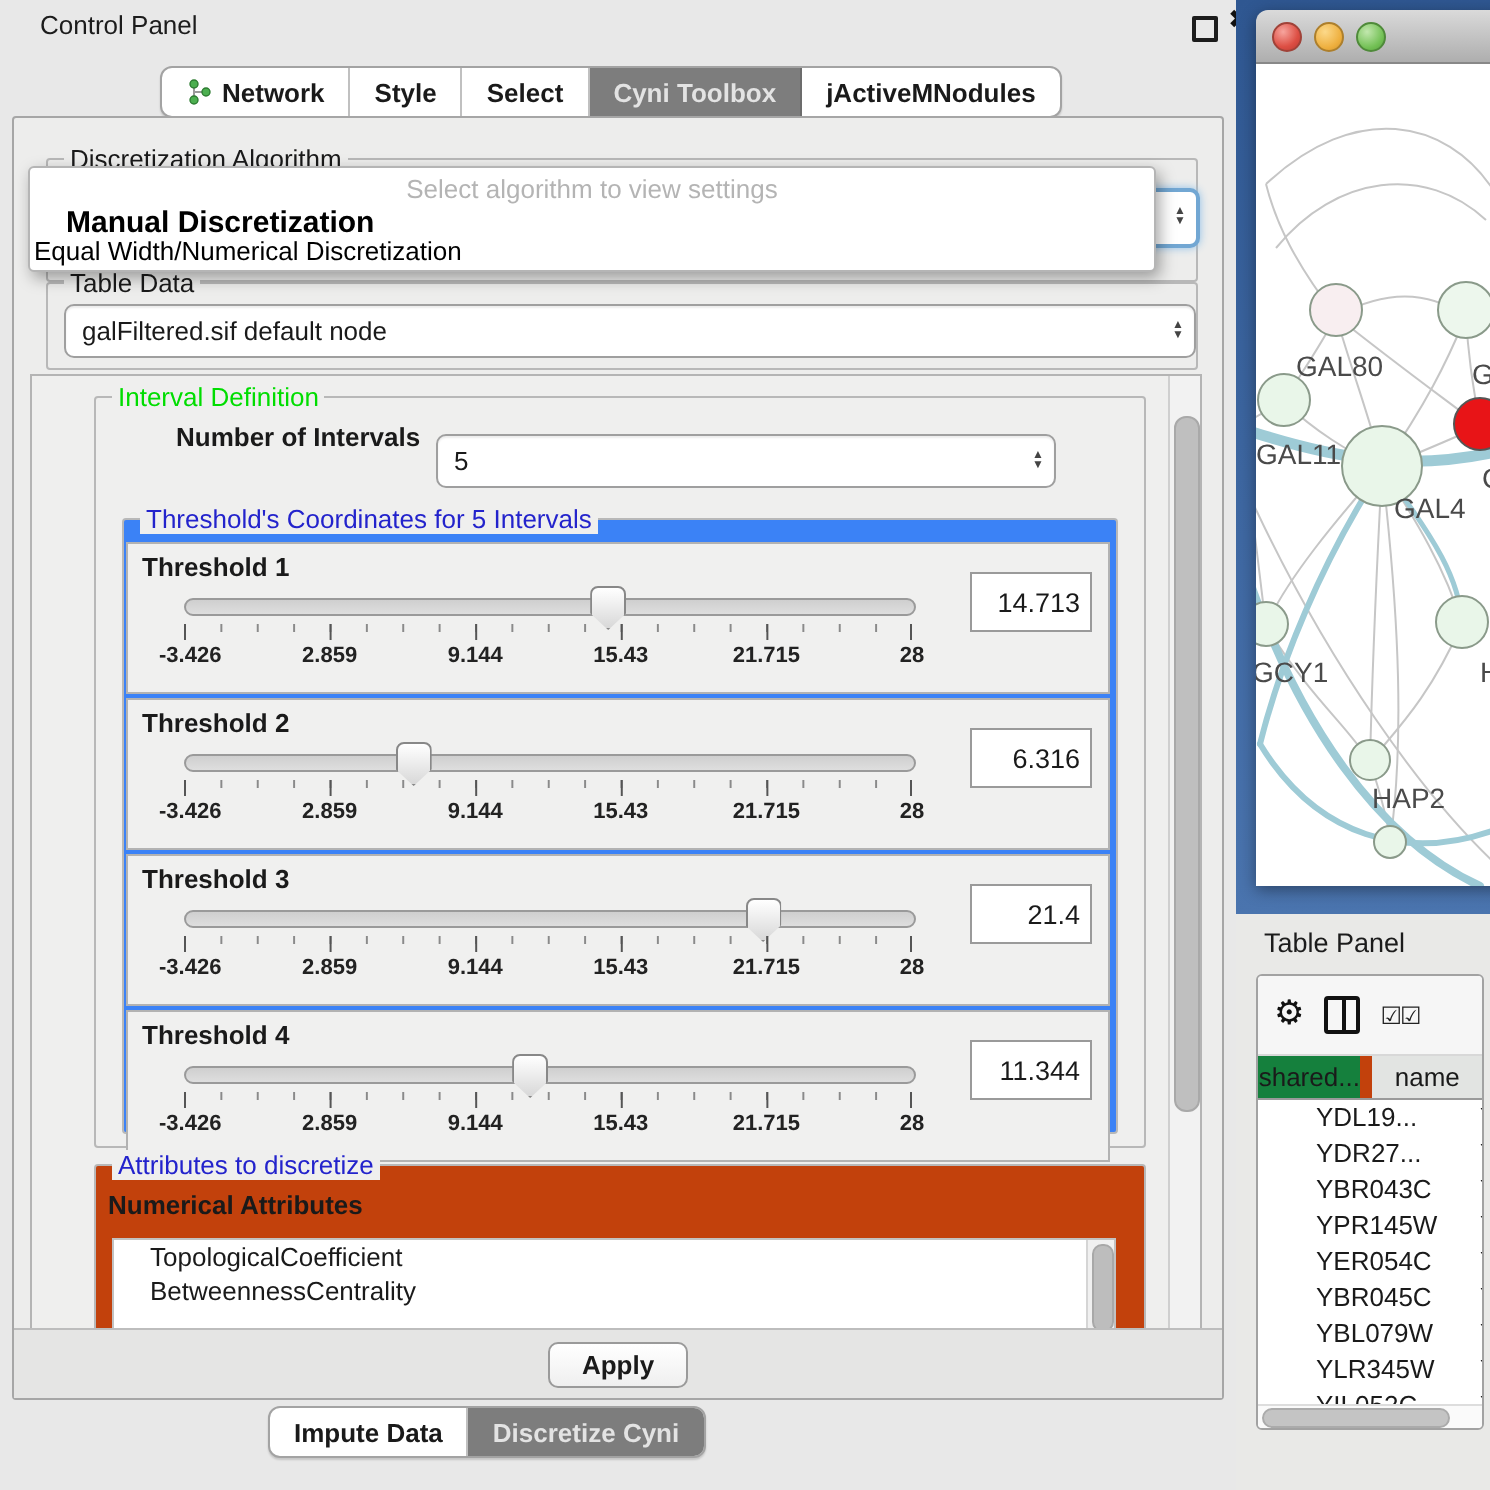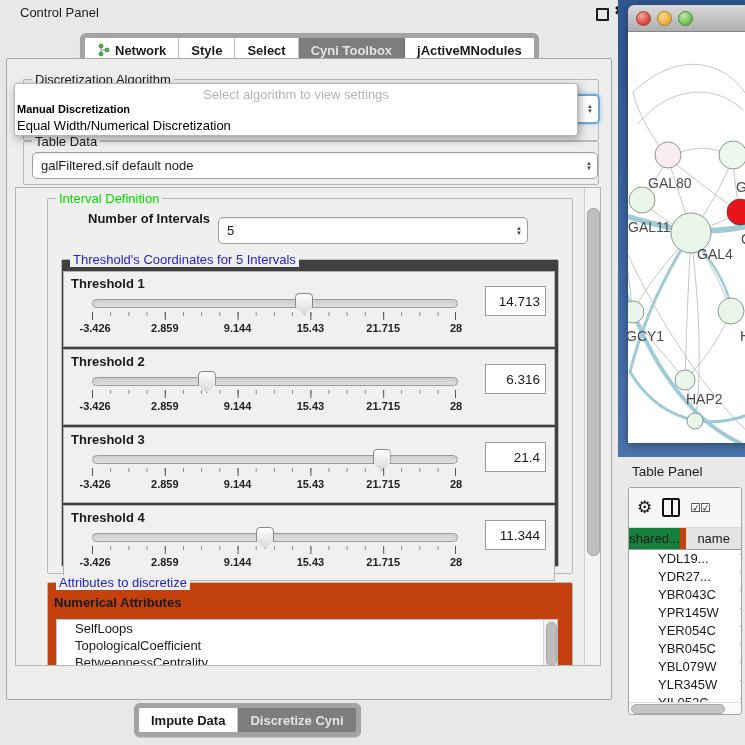--- a/index.html
+++ b/index.html
@@ -5,38 +5,38 @@
   html,body{margin:0;padding:0;}
   body{font-family:"Liberation Sans",sans-serif;font-size:13px;color:#1a1a1a;}
   #root{position:relative;width:745px;height:745px;background:#e8e8e8;overflow:hidden;}
   
   .cp{position:absolute;left:0;top:0;width:618px;height:745px;background:#e8e8e8;}
   .cp-titlebar{position:absolute;left:12px;top:0;width:100%;height:26px;}
   .cp-title{position:absolute;left:8px;top:5px;font-size:13px;color:#1c1c1c;}
   .win-float{position:absolute;left:584px;top:8px;width:9px;height:9px;border:2px solid #1c1c1c;border-radius:1px;}
   .win-close{position:absolute;left:602px;top:3px;font-size:13px;font-weight:bold;color:#111;font-family:"DejaVu Sans",sans-serif;}
   
-  .tabgroup{position:absolute;display:flex;background:#fff;border:5px solid #a3a3a3;border-radius:6px;overflow:hidden;height:24px;box-shadow:0 1px 1px rgba(0,0,0,.15);}
+  .tabgroup{position:absolute;display:flex;background:#fff;border:1px solid #a3a3a3;border-radius:6px;overflow:hidden;height:24px;box-shadow:0 1px 1px rgba(0,0,0,.15);}
   .tab{display:flex;align-items:center;gap:5px;padding:0 12px;font-size:13px;font-weight:bold;color:#1a1a1a;border-right:1px solid #c0c0c0;white-space:nowrap;}
   .tab:last-child{border-right:none;}
   .tab.sel{background:#7d7d7d;color:#e3e3e3;border-right-color:#6c6c6c;}
   .top-tabs{left:80px;top:33px;}
   .bottom-tabs{left:134px;top:703px;}
   
   .outer-panel{position:absolute;left:6px;top:58px;width:604px;height:640px;background:#ededec;border:1px solid #a6a6a6;border-radius:2px;}
   .groupbox{position:absolute;border:1px solid #b8b8b8;border-radius:2px;}
   .group-title{position:absolute;top:-8px;left:8px;background:#ededec;padding:0 3px;font-size:13px;}
   .gt-black{color:#1a1a1a;} .gt-green{color:#00dd00;} .gt-blue{color:#2323cc;}
   .combo{position:absolute;background:#fff;border:1px solid #9f9f9f;border-radius:5px;display:flex;align-items:center;padding-left:8px;box-shadow:inset 0 1px 1px rgba(0,0,0,.08);}
   .combo .spin{position:absolute;right:5px;top:50%;transform:translateY(-50%);display:flex;flex-direction:column;line-height:5px;font-size:6px;color:#444;}
   .combo.focused{border:2px solid #72a7d3;box-shadow:0 0 4px #8fc0e8;}
   
   .popup{position:absolute;left:14px;top:83px;width:562px;height:51px;background:#fff;border:1px solid #b5b5b5;border-radius:3px;box-shadow:2px 3px 8px rgba(0,0,0,.35);z-index:60;}
   .popup-hint{position:absolute;top:3px;left:0;width:100%;text-align:center;color:#b4b4b4;font-size:13px;}
-  .popup-opt1{position:absolute;top:19px;left:2px;font-weight:bold;font-size:11px;color:#000;}
+  .popup-opt1{position:absolute;top:19px;left:18px;font-weight:bold;font-size:15px;color:#000;}
   .popup-opt2{position:absolute;top:34px;left:2px;font-size:13px;color:#000;}
   
   .viewport{position:absolute;left:8px;top:128px;width:584px;height:477px;background:#efefee;border:1px solid #b4b4b4;overflow:hidden;}
   .vscroll{position:absolute;top:0;right:0;width:15px;height:100%;background:#f2f2f2;border-left:1px solid #cfcfcf;}
   .vscroll .thumb-v{position:absolute;left:2px;width:11px;background:#bfbfbf;border:1px solid #a9a9a9;border-radius:6px;}
   
   .th-panel{position:relative;height:74px;border:1px solid #b2b2b2;background:#f0f0ef;margin-bottom:2px;}
   .th-label{position:absolute;left:7px;top:4px;font-weight:bold;font-size:13px;}
   .track{position:absolute;left:28px;top:27px;width:364px;height:7px;background:linear-gradient(#cfcfcf,#dedede);border:1px solid #9a9a9a;border-radius:5px;}
   .thumb{position:absolute;top:-7px;width:16px;height:20px;background:linear-gradient(#ffffff,#d8d8d8);border:1px solid #888;border-radius:4px 4px 3px 3px;clip-path:polygon(0 0,100% 0,100% 62%,50% 100%,0 62%);}
@@ -156,21 +156,21 @@
 
           <div style="position:absolute;left:40px;top:12px;font-weight:bold;">Number of Intervals</div>
           <div class="combo" style="left:170px;top:18px;width:300px;height:25px;">
             <span>5</span>
             <span class="spin">
                 <span>▲</span>
                 <span>▼</span>
               </span>
           </div>
 
-          <div class="groupbox" style="left:13px;top:60px;width:496px;height:306px;background:#404040;">
+          <div class="groupbox" style="left:13px;top:60px;width:496px;height:306px;background:#3b82f6;">
             <span class="group-title gt-blue" style="background:#efefee;">Threshold's Coordinates for 5 Intervals</span>
 
             <div style="position:absolute;left:1px;top:11px;width:492px;">
               <div class="th-panel">
                 <span class="th-label">Threshold 1</span>
                 <div class="track">
                     <div class="thumb" style="left: calc(57.72% - 8px);"></div>
                   </div>
                 <div class="ticks"></div>
                 <div class="tick-labels">
@@ -233,35 +233,37 @@
               </div>
             </div>
           </div>
         </div>
 
         <div class="groupbox" style="left:31px;top:394px;width:524px;height:120px;background:#c2410c;">
           <span class="group-title gt-blue" style="background:#efefee;">Attributes to discretize</span>
           <div style="position:absolute;left:6px;top:12px;font-weight:bold;">Numerical Attributes</div>
           <div class="attr-list">
             <div id="attr-items">
-                <div class="attr-item">SelfLoops</div>
                 <div class="attr-item">TopologicalCoefficient</div>
                 <div class="attr-item">BetweennessCentrality</div>
               </div>
             <div class="attr-scroll">
                 <div class="thumb-v"></div>
               </div>
           </div>
         </div>
 
         <div class="vscroll">
           <div class="thumb-v" style="top:20px;height:346px;"></div>
         </div>
       </div>
 
+      <div class="apply-strip">
+        <div class="apply-btn">Apply</div>
+      </div>
     </div>
 
     <div class="tabgroup bottom-tabs">
       <div class="tab">
           <span>Impute Data</span>
         </div>
       <div class="tab sel">
           <span>Discretize Cyni</span>
         </div>
     </div>

